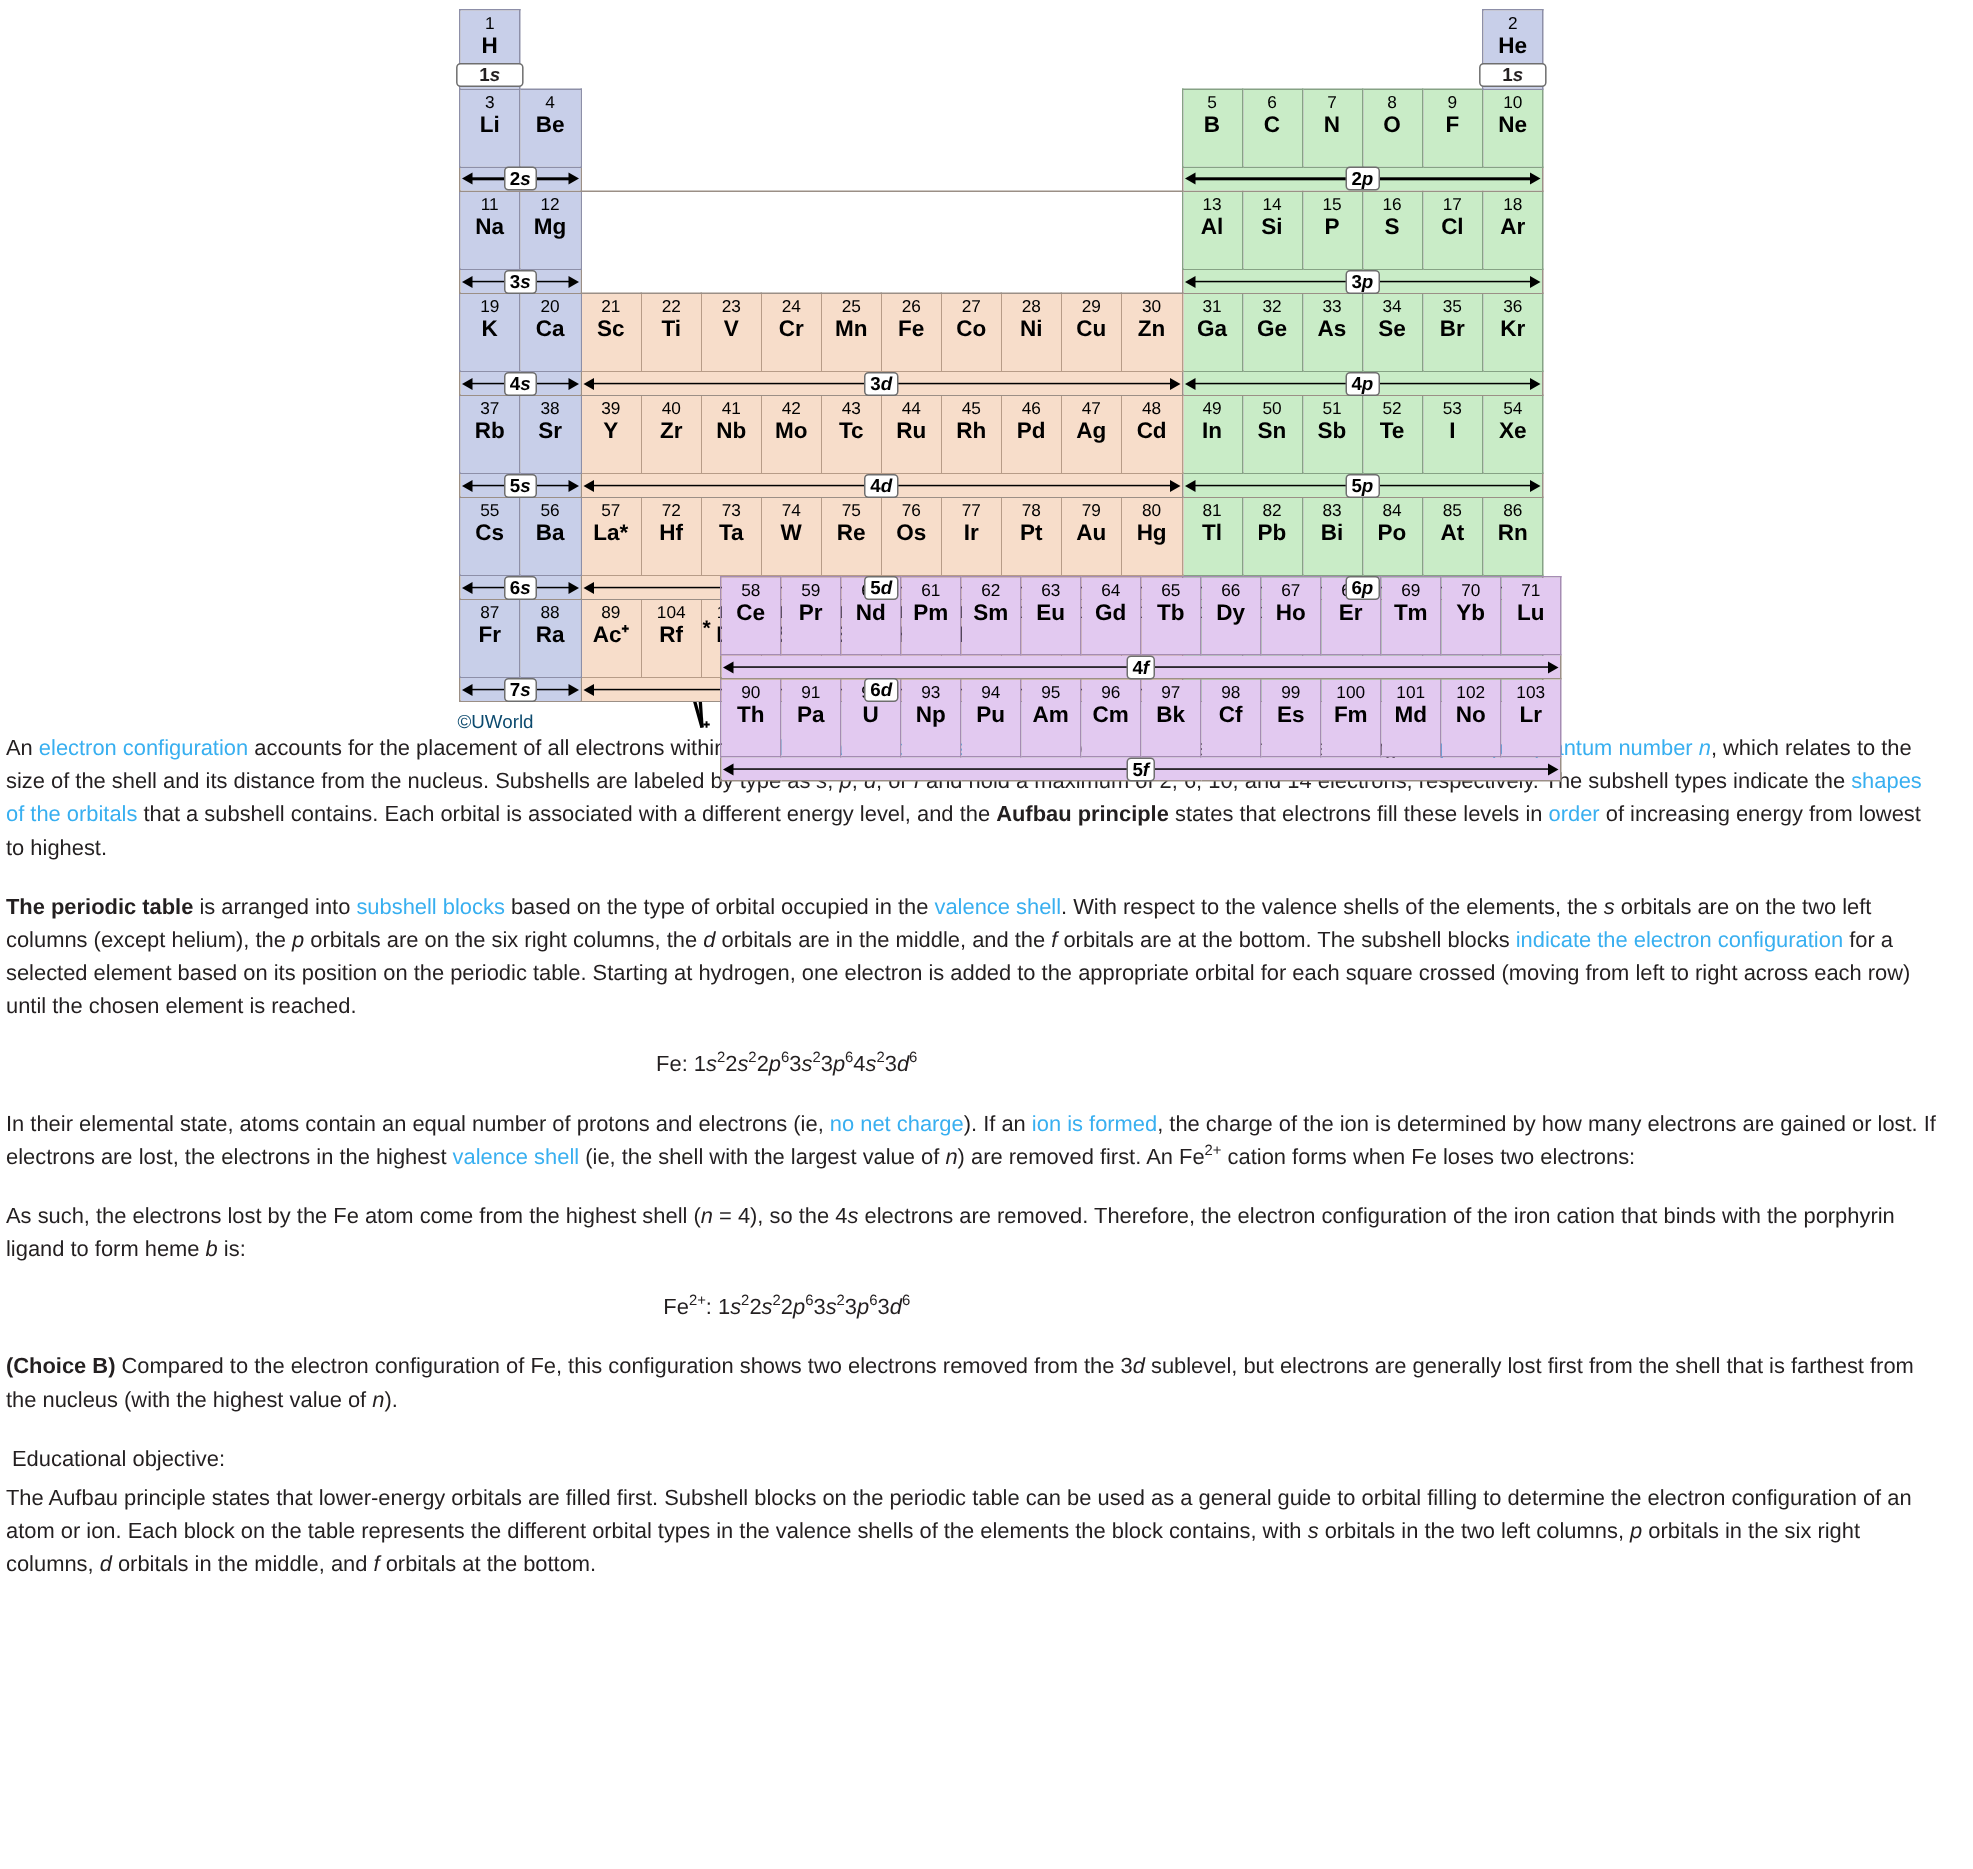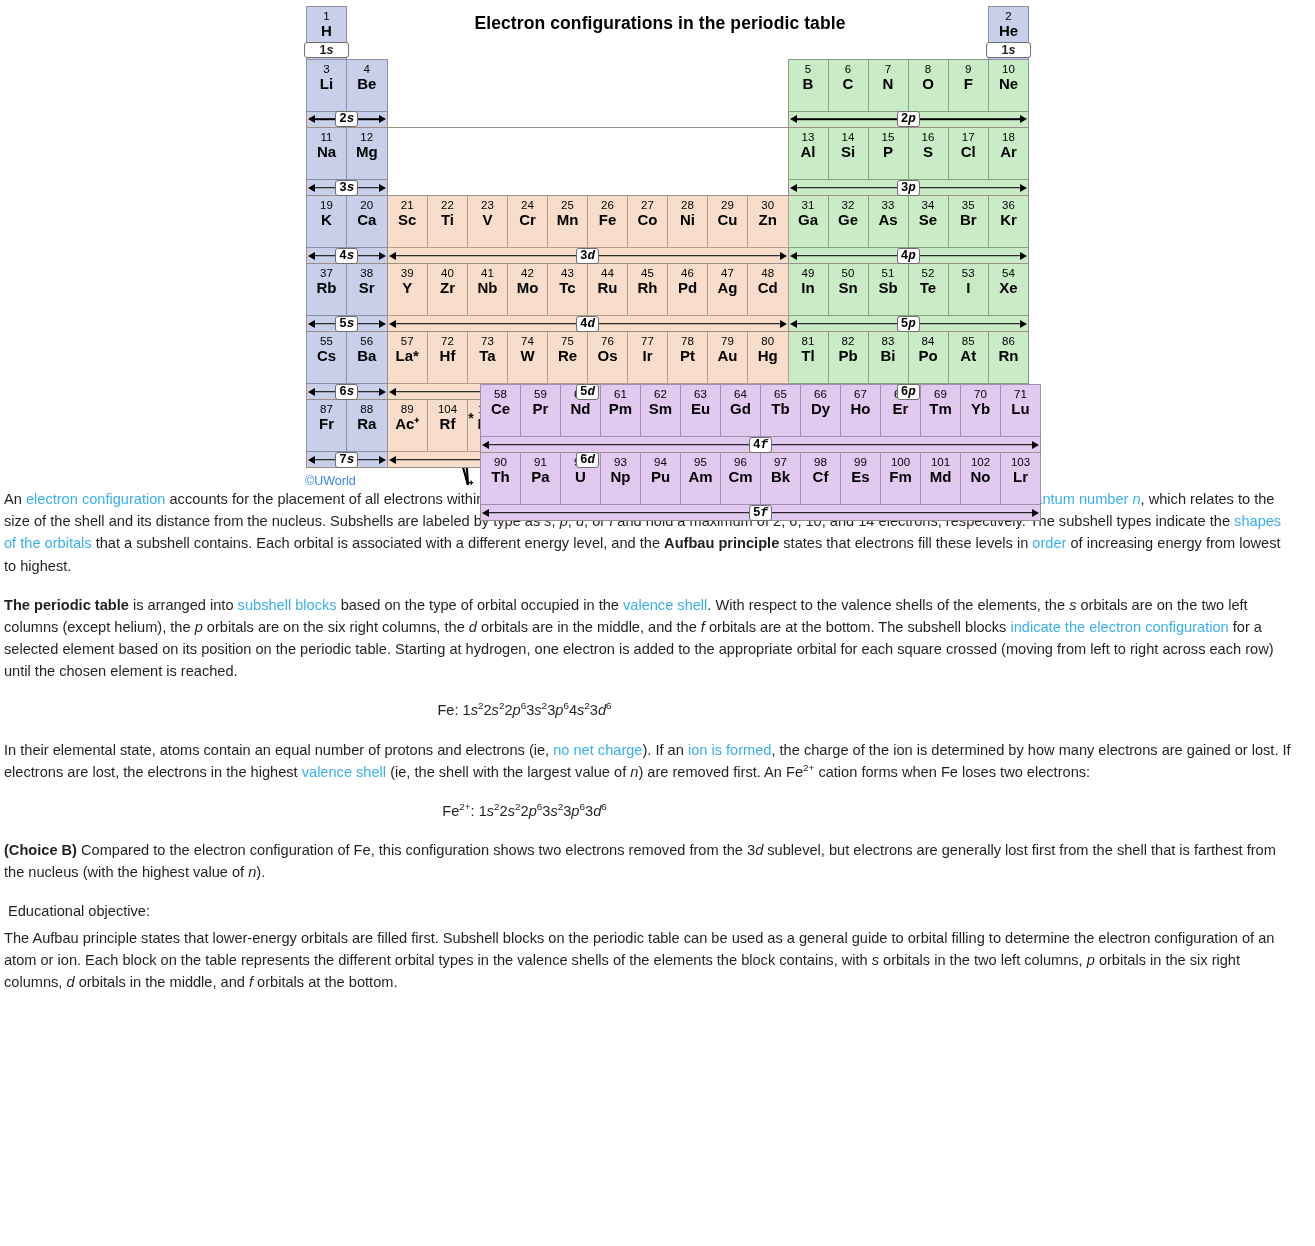--- a/index.html
+++ b/index.html
@@ -14,21 +14,21 @@
   
   #figure{position:relative;width:1315px;height:488px;}
   #ptable{position:absolute;left:306px;top:6px;}
   #fig-title{
     position:absolute;left:380px;top:10px;width:560px;
     text-align:center;font-weight:bold;font-size:17.5px;color:#000;
     letter-spacing:.1px;
   }
   #copyright{
     position:absolute;left:305px;top:472px;
-    font-size:12.5px;color:#3b82f6;
+    font-size:12.5px;color:#0c4a6e;
   }
   table.pt{border-collapse:collapse;border-spacing:0;}
   table.pt td{padding:0;margin:0;}
   .cell{
     width:40px;height:52px;
     border:1px solid #9b8f86;
     position:relative;
     text-align:center;
     vertical-align:top;
     box-sizing:border-box;
@@ -36,21 +36,21 @@
   .cell .z{display:block;font-size:11.5px;line-height:12px;padding-top:3px;color:#000;}
   .cell .sym{display:block;font-size:15px;font-weight:bold;line-height:15px;padding-top:1px;color:#000;}
   .blank{width:40px;height:52px;border:0;background:transparent;}
   .s-blk{background:#c8cfe9;border-color:#8d8fa8;}
   .p-blk{background:#c9ecc7;border-color:#86a285;}
   .d-blk{background:#f7ddca;border-color:#b79c88;}
   .f-blk{background:#e2c9f0;border-color:#a58cb3;}
   .empty-p{background:#c9ecc7;border-color:#86a285;}
   
   .arow td{height:16px;border:1px solid #9b8f86;border-top:0;box-sizing:border-box;position:relative;}
-  .arrowcell{position:relative;font-family:Liberation Mono, monospace;}
+  .arrowcell{position:relative;}
   .arrowband{
     position:absolute;left:0;right:0;top:0;bottom:0;
     display:flex;align-items:center;justify-content:center;
   }
   .aline{position:absolute;left:5px;right:5px;top:50%;height:1.6px;background:#000;transform:translateY(-50%);}
   .ahead-l,.ahead-r{position:absolute;top:50%;width:0;height:0;border-top:4.5px solid transparent;border-bottom:4.5px solid transparent;transform:translateY(-50%);}
   .ahead-l{left:1px;border-right:7px solid #000;}
   .ahead-r{right:1px;border-left:7px solid #000;}
   .alabel{
     position:relative;z-index:3;background:#fff;
@@ -79,21 +79,20 @@
   i{font-style:italic;}
   sup{font-size:.68em;line-height:0;vertical-align:super;}
   .eo-head{font-weight:normal;margin:4px;}
   .eo-body{margin:0;}
 </style>
 </head>
 <body>
 
 <div id="figure">
 
-  <div id="fig-title">Electron configurations in the periodic table</div>
 
   <svg id="connector" width="400" height="200">
     <line x1="133" y1="60" x2="162" y2="92" stroke="#000" stroke-width="2.2"></line>
     <line x1="133" y1="60" x2="168" y2="185" stroke="#000" stroke-width="2.2"></line>
     <line x1="162" y1="92" x2="168" y2="185" stroke="#000" stroke-width="2.2"></line>
   </svg>
 
   <div id="ptable">
       <table class="pt">
         <tbody>
@@ -793,17 +792,18 @@
     </div>
 
   <div id="copyright">©UWorld</div>
 </div>
 
 <div id="prose">
   <p>An <span class="lnk">electron configuration</span> accounts for the placement of all electrons within the <span class="lnk">shells and subshells</span> of an atom or ion.  Shells are indicated using the <span class="lnk">principal quantum number </span><span class="lnk"><i>n</i></span>, which relates to the size of the shell and its distance from the nucleus.  Subshells are labeled by type as <i>s</i>, <i>p</i>, <i>d</i>, or <i>f</i> and hold a maximum of 2, 6, 10, and 14 electrons, respectively.  The subshell types indicate the <span class="lnk">shapes of the orbitals</span> that a subshell contains.  Each orbital is associated with a different energy level, and the <span class="b">Aufbau principle</span> states that electrons fill these levels in <span class="lnk">order</span> of increasing energy from lowest to highest.</p>
   <p><span class="b">The periodic table</span> is arranged into <span class="lnk">subshell blocks</span> based on the type of orbital occupied in the <span class="lnk">valence shell</span>.  With respect to the valence shells of the elements, the <i>s</i> orbitals are on the two left columns (except helium), the <i>p</i> orbitals are on the six right columns, the <i>d</i> orbitals are in the middle, and the <i>f</i> orbitals are at the bottom.  The subshell blocks <span class="lnk">indicate the electron configuration</span> for a selected element based on its position on the periodic table.  Starting at hydrogen, one electron is added to the appropriate orbital for each square crossed (moving from left to right across each row) until the chosen element is reached.</p>
   <p class="eq">Fe: 1<i>s</i><sup>2</sup>2<i>s</i><sup>2</sup>2<i>p</i><sup>6</sup>3<i>s</i><sup>2</sup>3<i>p</i><sup>6</sup>4<i>s</i><sup>2</sup>3<i>d</i><sup>6</sup></p>
   <p>In their elemental state, atoms contain an equal number of protons and electrons (ie, <span class="lnk">no net charge</span>).  If an <span class="lnk">ion is formed</span>, the charge of the ion is determined by how many electrons are gained or lost.  If electrons are lost, the electrons in the highest <span class="lnk">valence shell</span> (ie, the shell with the largest value of <i>n</i>) are removed first.  An Fe<sup>2+</sup> cation forms when Fe loses two electrons:</p>
+  <p>As such, the electrons lost by the Fe atom come from the highest shell (<i>n</i> = 4), so the 4<i>s</i> electrons are removed.  Therefore, the electron configuration of the iron cation that binds with the porphyrin ligand to form heme <i>b</i> is:</p>
   <p class="eq">Fe<sup>2+</sup>: 1<i>s</i><sup>2</sup>2<i>s</i><sup>2</sup>2<i>p</i><sup>6</sup>3<i>s</i><sup>2</sup>3<i>p</i><sup>6</sup>3<i>d</i><sup>6</sup></p>
   <p><span class="b">(Choice B)</span>  Compared to the electron configuration of Fe, this configuration shows two electrons removed from the 3<i>d</i> sublevel, but electrons are generally lost first from the shell that is farthest from the nucleus (with the highest value of <i>n</i>).</p>
   <p class="eo-head">Educational objective:</p>
   <p class="eo-body">The Aufbau principle states that lower-energy orbitals are filled first.  Subshell blocks on the periodic table can be used as a general guide to orbital filling to determine the electron configuration of an atom or ion.  Each block on the table represents the different orbital types in the valence shells of the elements the block contains, with <i>s</i> orbitals in the two left columns, <i>p</i> orbitals in the six right columns, <i>d</i> orbitals in the middle, and <i>f</i> orbitals at the bottom.</p>
 </div>
 
 </body></html>

